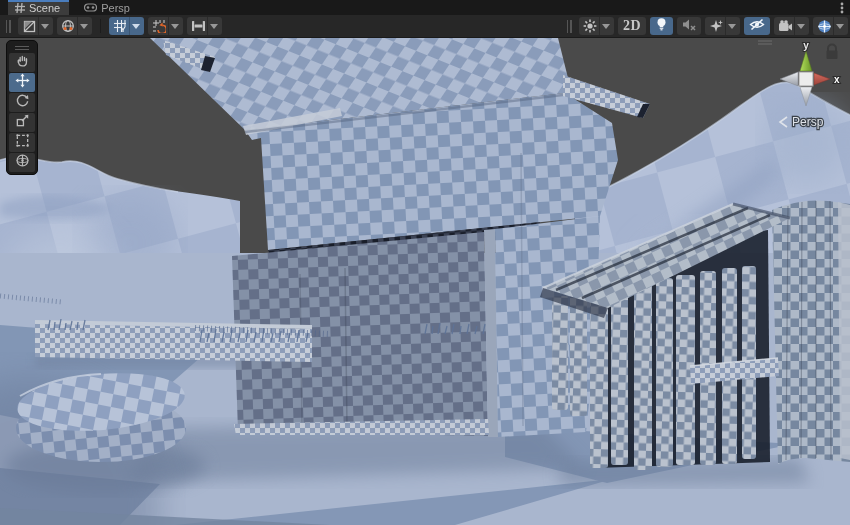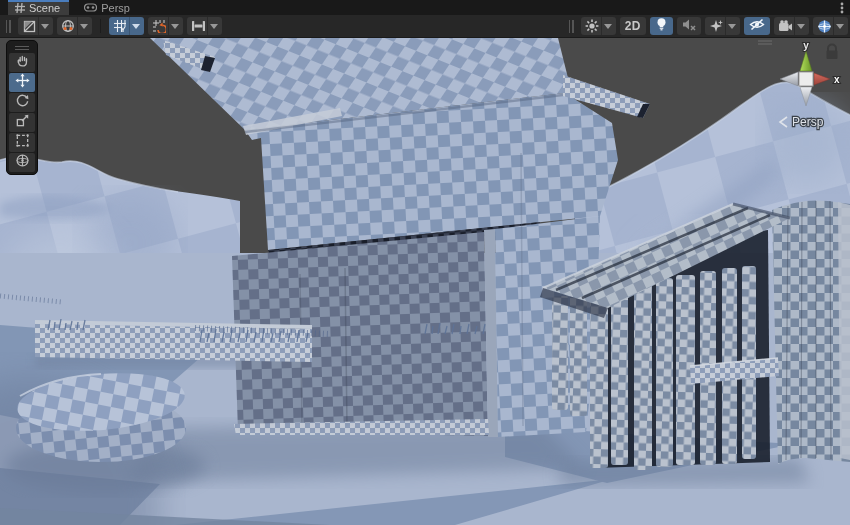--- a/index.html
+++ b/index.html
@@ -28,21 +28,21 @@
         padding:0 2px;cursor:default;}
   .tbtn .ipart{display:flex;align-items:center;justify-content:center;min-width:18px;height:18px;}
   .tbtn .apart{display:flex;align-items:center;justify-content:center;width:12px;height:18px;
                border-left:1px solid #2b2b2b;}
   .tbtn.plain{padding:0 5px;}
   .tbtn.blue{background:#48688b;}
   .tbtn.blue .apart{border-left-color:#3a5573;}
   .caret{width:0;height:0;border-left:4px solid transparent;border-right:4px solid transparent;
          border-top:5px solid #989898;}
   .blue .caret{border-top-color:#cfdceb;}
-  .t2d{font-size:12px;font-weight:bold;color:#c8c8c8;letter-spacing:.5px;}
+  .t2d{font-size:14px;font-weight:bold;color:#c8c8c8;letter-spacing:.5px;font-family:Liberation Serif, serif;}
   
   .palette{position:absolute;left:6px;top:40px;width:30px;background:#1d1d1d;
            border:1px solid #0d0d0d;border-radius:5px;padding:2px 0 1px;z-index:5;}
   .pal-handle{height:9px;display:flex;flex-direction:column;justify-content:center;gap:2px;
               align-items:center;}
   .pal-handle i{display:block;width:14px;height:1px;background:#5a5a5a;}
   .ptool{width:26px;height:19px;margin:1px auto;background:#333333;display:flex;align-items:center;
          justify-content:center;border-radius:2px;cursor:default;}
   .ptool.sel{background:#4c6b8c;}
   

